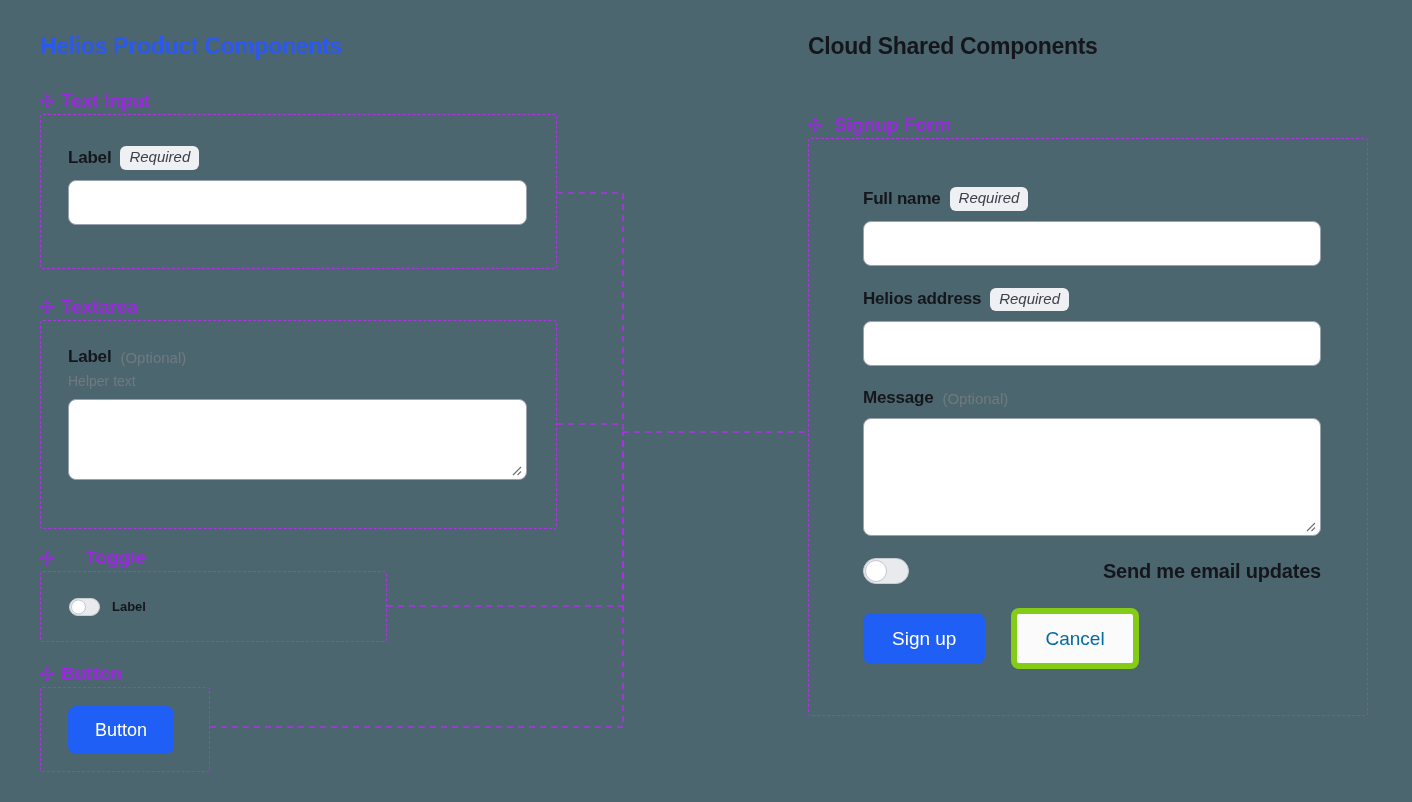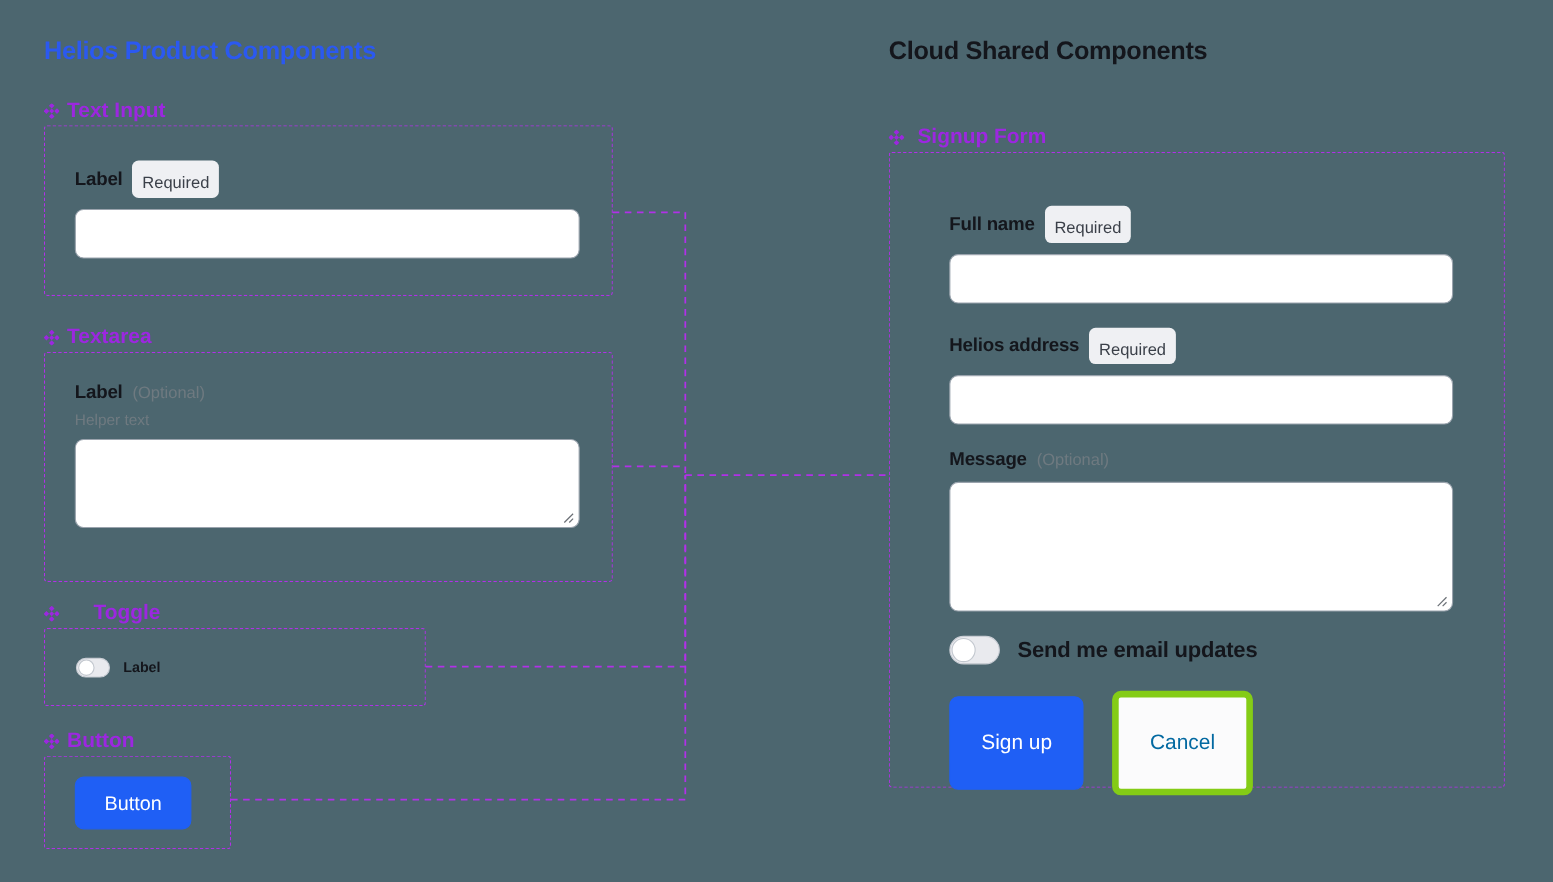--- a/index.html
+++ b/index.html
@@ -76,23 +76,24 @@
     font-weight: bold;
     color: #14161c;
     letter-spacing: -0.2px;
     white-space: nowrap;
   }
   .badge-required {
     font-size: 15px;
     color: #3b4049;
     background: #eff0f3;
     border-radius: 6px;
-    padding: 13px 9px 4px;
+    padding: 3px 9px 4px;
     line-height: 1.1;
     white-space: nowrap;
+    font-style: italic;
   }
   .badge-optional {
     font-size: 15px;
     color: #6f7a80;
     white-space: nowrap;
   }
   .helper-text {
     font-size: 14px;
     color: #6f7a80;
     margin: -4px 0 10px 0;
@@ -129,20 +130,21 @@
     right: 5px; bottom: 4px;
     width: 13px; height: 13px;
     pointer-events: none;
   }
   .ta-wrap { position: relative; }
 
   
   .toggle-row {
     display: flex;
     align-items: center;
+    justify-content: space-between;
   }
   .switch {
     position: relative;
     flex: 0 0 auto;
     background: #e9eaee;
     border: 1px solid #c9cdd4;
     border-radius: 999px;
   }
   .switch .knob {
     position: absolute;
@@ -179,21 +181,21 @@
     background: #1f5ff5;
     border: 1px solid #1f5ff5;
     color: #ffffff;
   }
   .btn-secondary {
     background: #fbfbfc;
     border: 6px solid #84cc16;
     color: #0369a1;
   }
   .btn-demo { font-size: 18px; padding: 14px 26px; }
-  .btn-form { font-size: 19px; padding: 32px 28px; }
+  .btn-form { font-size: 19px; padding: 15px 28px; }
 
   .row-buttons { display: flex; align-items: center; gap: 26px; }
 </style>
 </head>
 <body>
 
 <div id="canvas">
 
   <svg id="connectors" viewBox="0 0 1412 802" width="1412" height="802">
     <g fill="none" stroke="#b130e8" stroke-width="1.6" stroke-dasharray="6 5">

